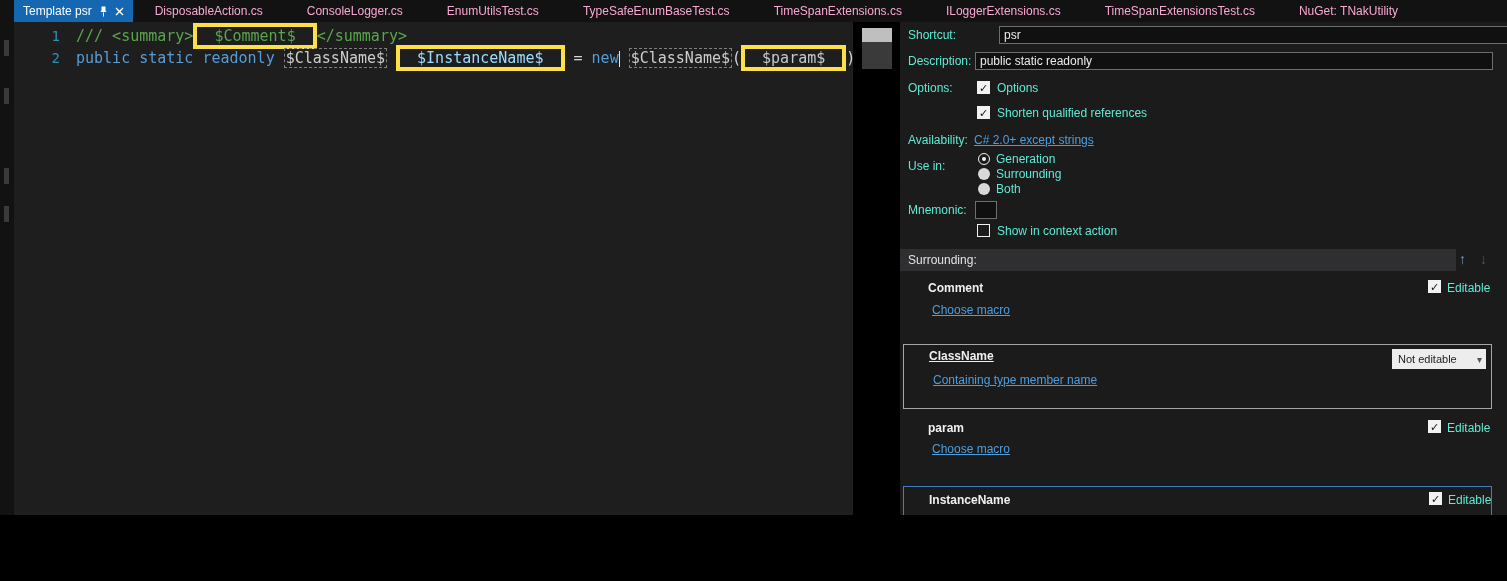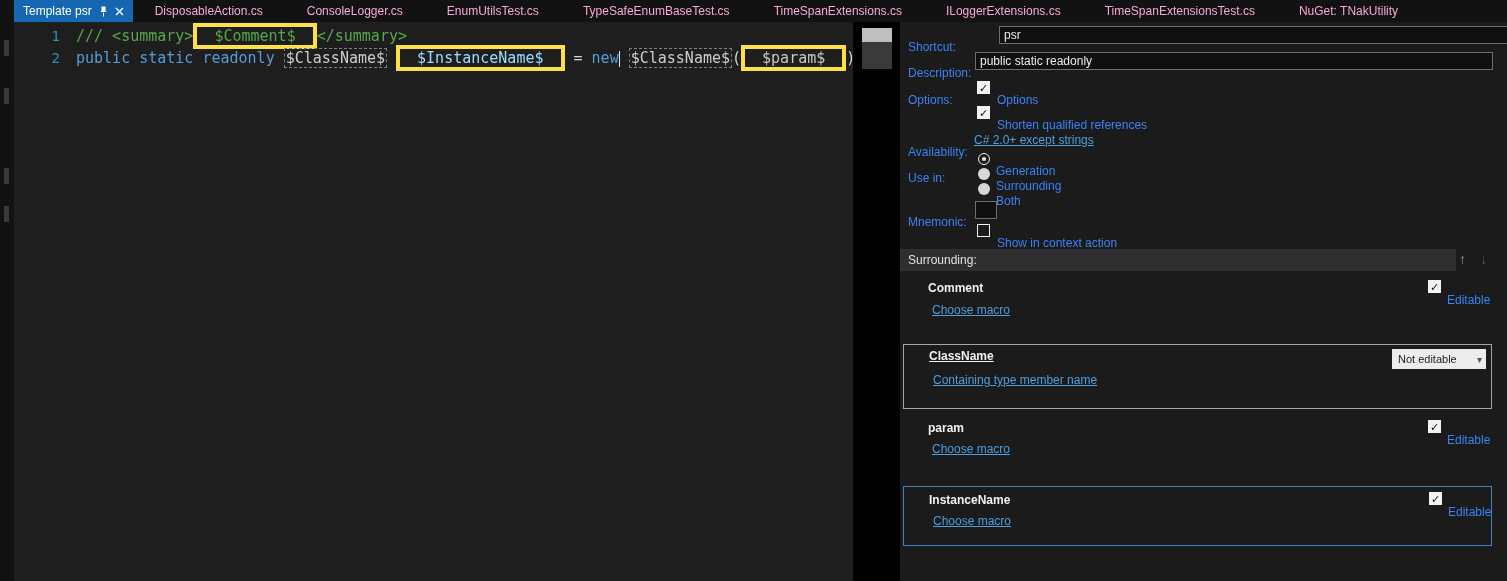--- a/index.html
+++ b/index.html
@@ -1,16 +1,16 @@
 <!DOCTYPE html>
 <html><head>
 <meta charset="utf-8">
 <style>
   html,body{margin:0;padding:0;background:#000;}
-  .screen{position:relative;width:1507px;height:581px;background:#000;overflow:hidden;
+  .screen{position:relative;width:1507px;height:515px;background:#000;overflow:hidden;
           font-family:"Liberation Sans",sans-serif;-webkit-font-smoothing:antialiased;}
 
   
   .left-strip{position:absolute;left:0;top:0;width:14px;height:581px;background:#121212;}
   .left-strip .mark{position:absolute;left:4px;width:5px;height:16px;background:#3a3a3a;}
 
   
   .tabbar{position:absolute;left:14px;top:0;right:0;height:22px;background:#121212;display:flex;align-items:stretch;}
   .tab{color:#f9a8d4;font-size:12px;line-height:22px;padding:0 22px;white-space:nowrap;cursor:pointer;}
   .tab.active{background:#1467b0;color:#fff;padding:0 9px;display:flex;align-items:center;gap:7px;}
@@ -33,21 +33,21 @@
   .gap{margin-left:9px;}
   .cursor{display:inline-block;width:1px;height:16px;background:#e6e6e6;vertical-align:text-bottom;}
 
   
   .gutter{position:absolute;left:853px;top:22px;width:47px;height:559px;background:#000;}
   .gutter .thumb1{position:absolute;left:9px;top:6px;width:30px;height:14px;background:#bfbfbf;}
   .gutter .thumb2{position:absolute;left:9px;top:20px;width:30px;height:27px;background:#3a3a3a;}
 
   
   .panel{position:absolute;left:900px;top:22px;width:607px;height:559px;background:#1b1b1c;color:#e2e2e2;font-size:12px;}
-  .pl{position:absolute;color:#3b82f6;margin-top:12px;}
+  .pl{position:absolute;color:#5eead4;}
   .pname{position:absolute;color:#f0f0f0;font-weight:bold;}
   .input{position:absolute;background:#101010;border:1px solid #6e6e6e;color:#ececec;font-size:12px;
          font-family:"Liberation Sans",sans-serif;padding:0 4px;box-sizing:border-box;height:18px;outline:none;}
   .cb{position:absolute;width:13px;height:13px;box-sizing:border-box;display:inline-block;text-align:center;
       line-height:12px;font-size:11px;cursor:pointer;}
   .cb.checked{background:#f2f2f2;color:#111;border:1px solid #f2f2f2;}
   .cb.unchecked{background:transparent;border:1px solid #f2f2f2;color:transparent;}
   .radio{position:absolute;width:12px;height:12px;border-radius:50%;box-sizing:border-box;cursor:pointer;}
   .radio.selected{border:1px solid #f2f2f2;}
   .radio.selected::after{content:"";position:absolute;left:3px;top:3px;width:4px;height:4px;border-radius:50%;background:#f2f2f2;}

